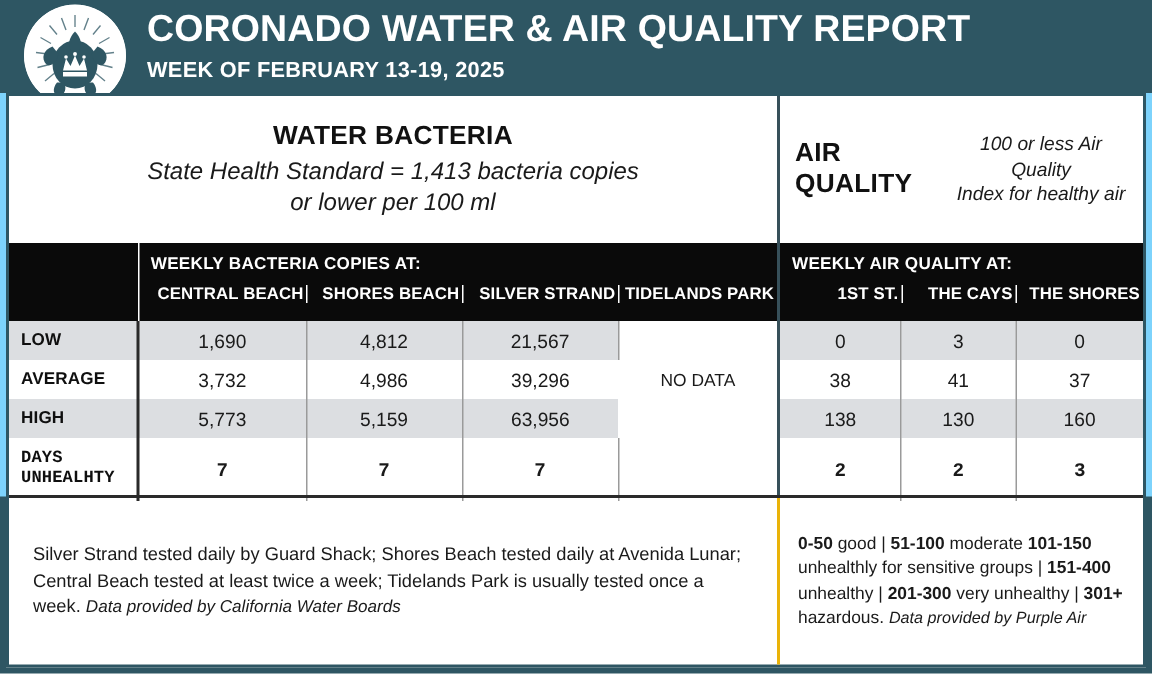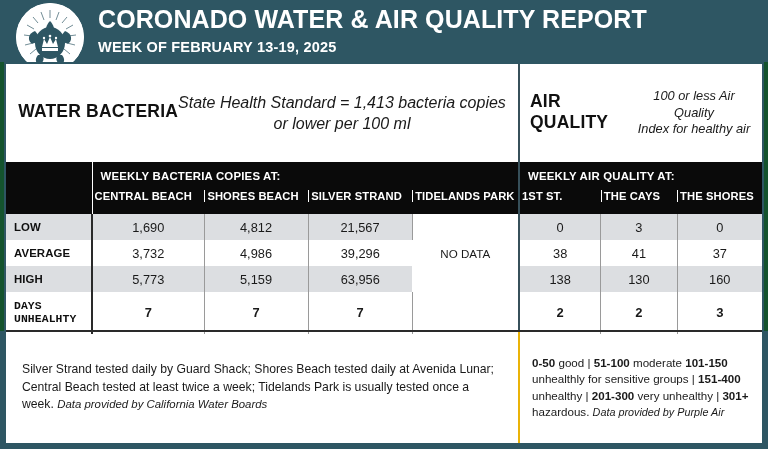--- a/index.html
+++ b/index.html
@@ -6,21 +6,21 @@
   body{
     width:768px;height:449px;
     background:#2e5663;
     font-family:"Liberation Sans", sans-serif;
     overflow:hidden;
   }
   .report{
     position:relative;
     width:768px;height:331px;
     box-sizing:border-box;
-    background:#14532d;
+    background:#7dd3fc;
   }
 
   
   .header{
     position:relative;
     height:62px;
     background:#2e5663;
     display:flex;
     align-items:center;
     padding-left:12px;
@@ -75,21 +75,21 @@
   
   .intro{
     display:flex;
     height:98px;
     flex:0 0 98px;
     border-bottom:0;
   }
   .intro-water{
     width:514px;
     flex:0 0 514px;
-    display:flex;flex-direction:row;
+    display:flex;flex-direction:column;
     align-items:center;justify-content:center;
     padding:0 8px;
     box-sizing:border-box;
     border-right:2px solid #37505a;
   }
   .intro-air{
     flex:1;
     display:flex;flex-direction:row;
     align-items:center;justify-content:center;
     padding:0 10px;
@@ -143,21 +143,21 @@
     white-space:nowrap;
   }
   .hdr-cols{
     display:flex;
     margin-top:8px;
   }
   .hdr-col{
     font-size:11.2px;
     font-weight:bold;
     letter-spacing:.1px;
-    text-align:left;
+    text-align:right;
     border-left:1px solid #ffffff;
     box-sizing:border-box;
     white-space:nowrap;
     padding:0 2px;
   }
   .hdr-col:first-child{border-left:none;}
 
   .hdr-blank{
     background:#0a0a0a;
     border-right:1px solid #ffffff;

